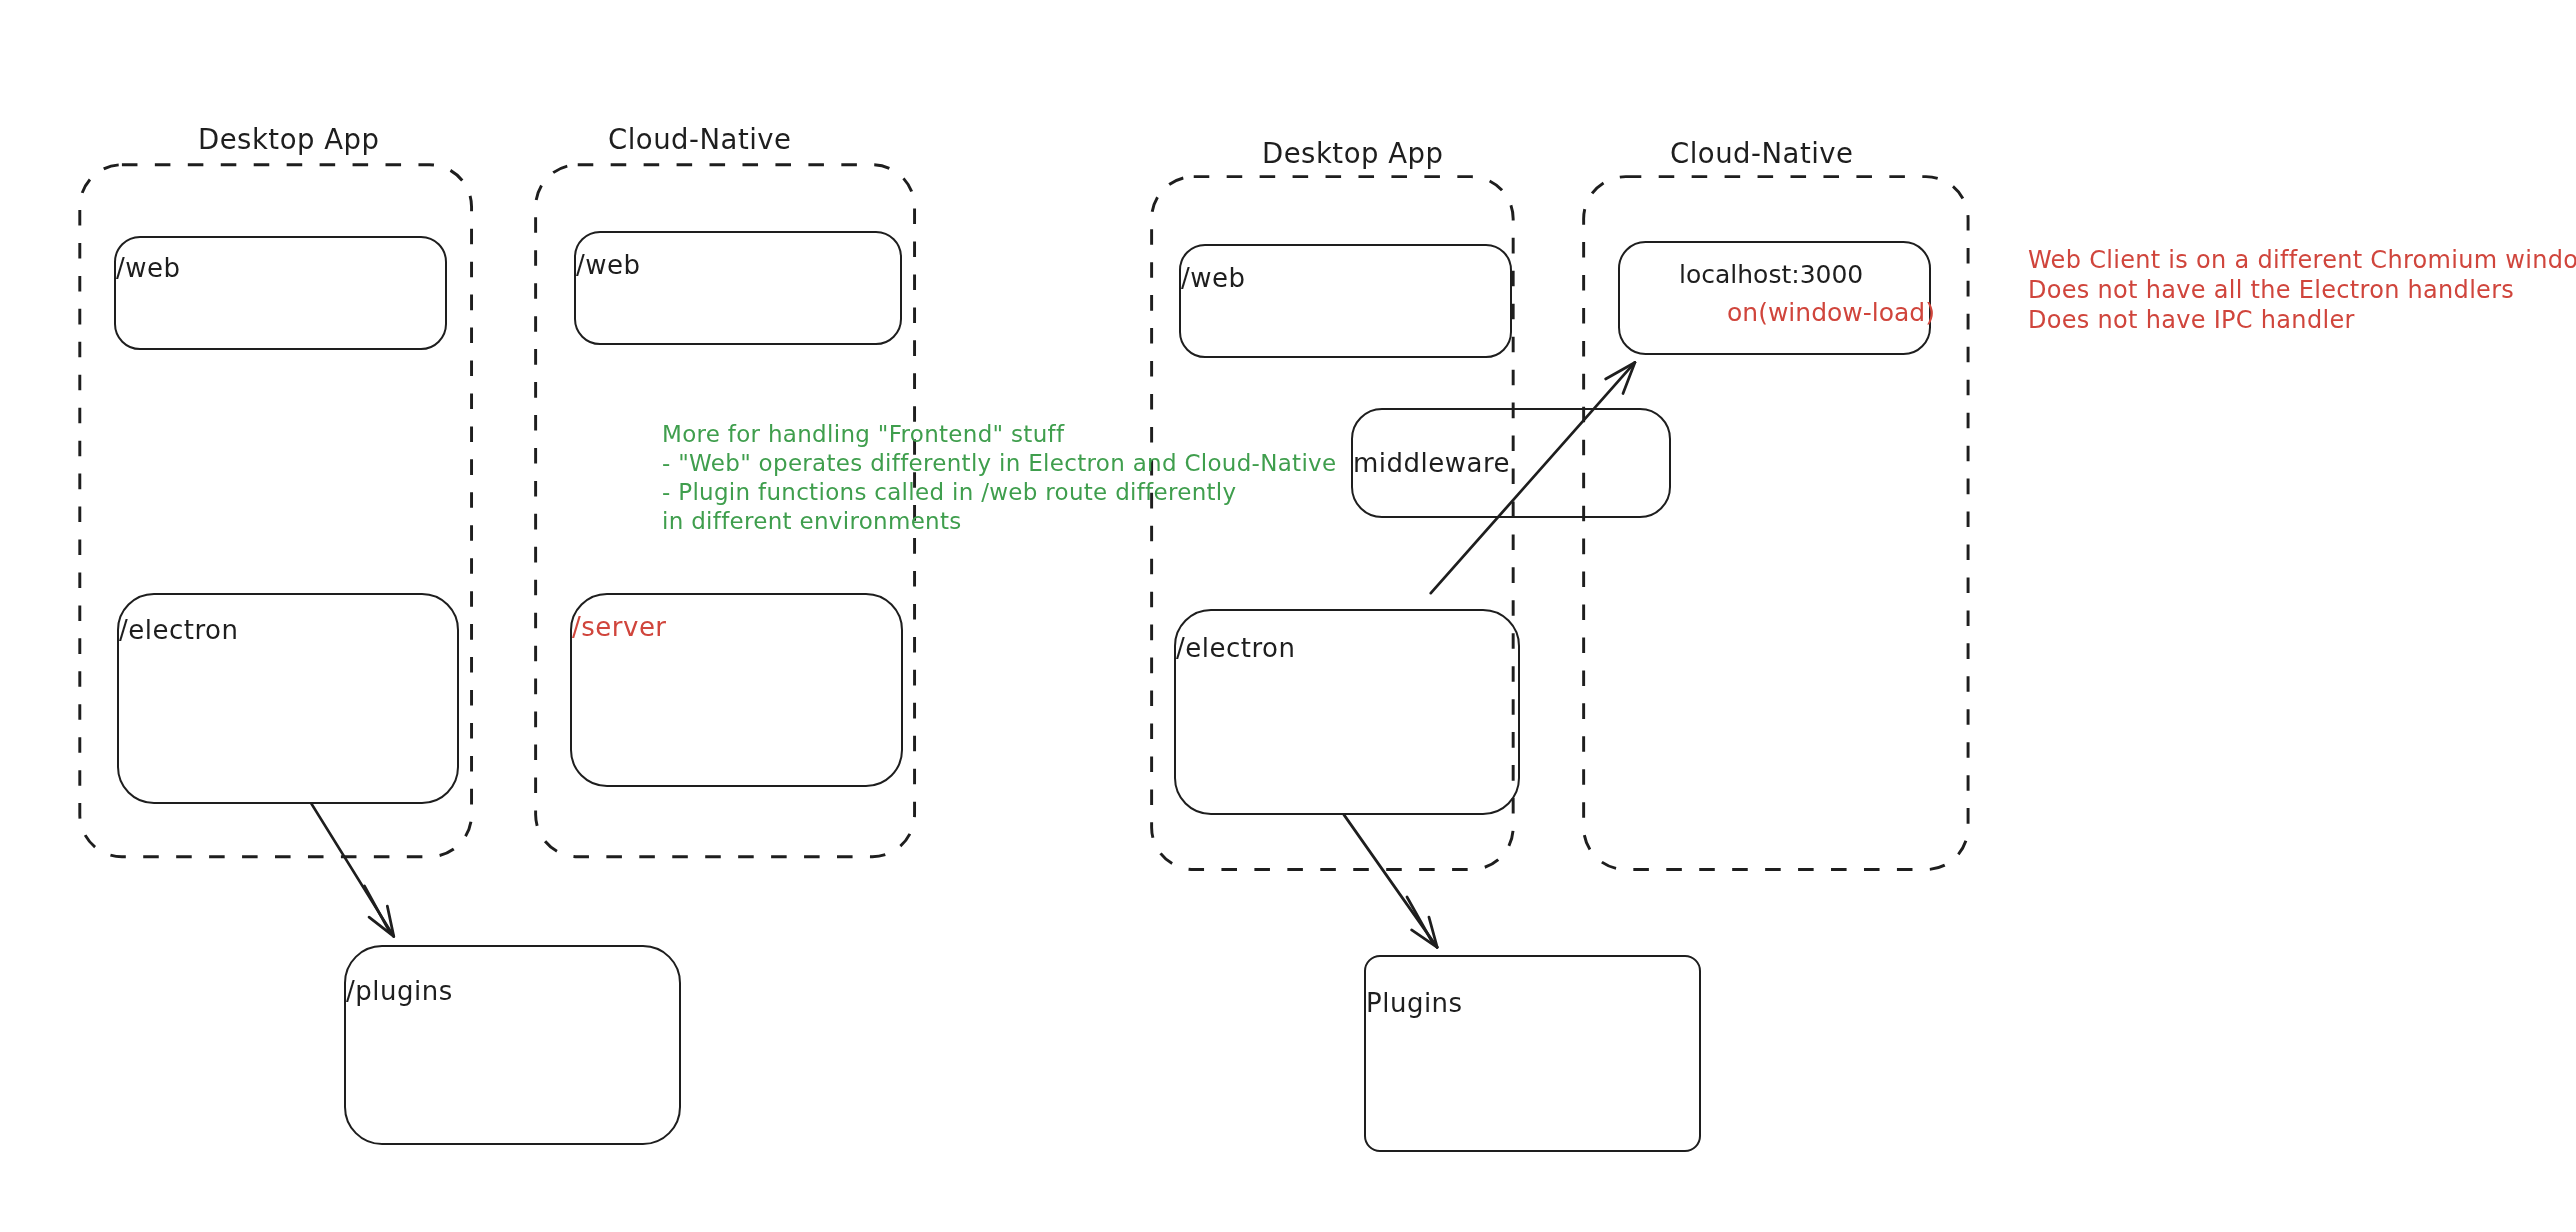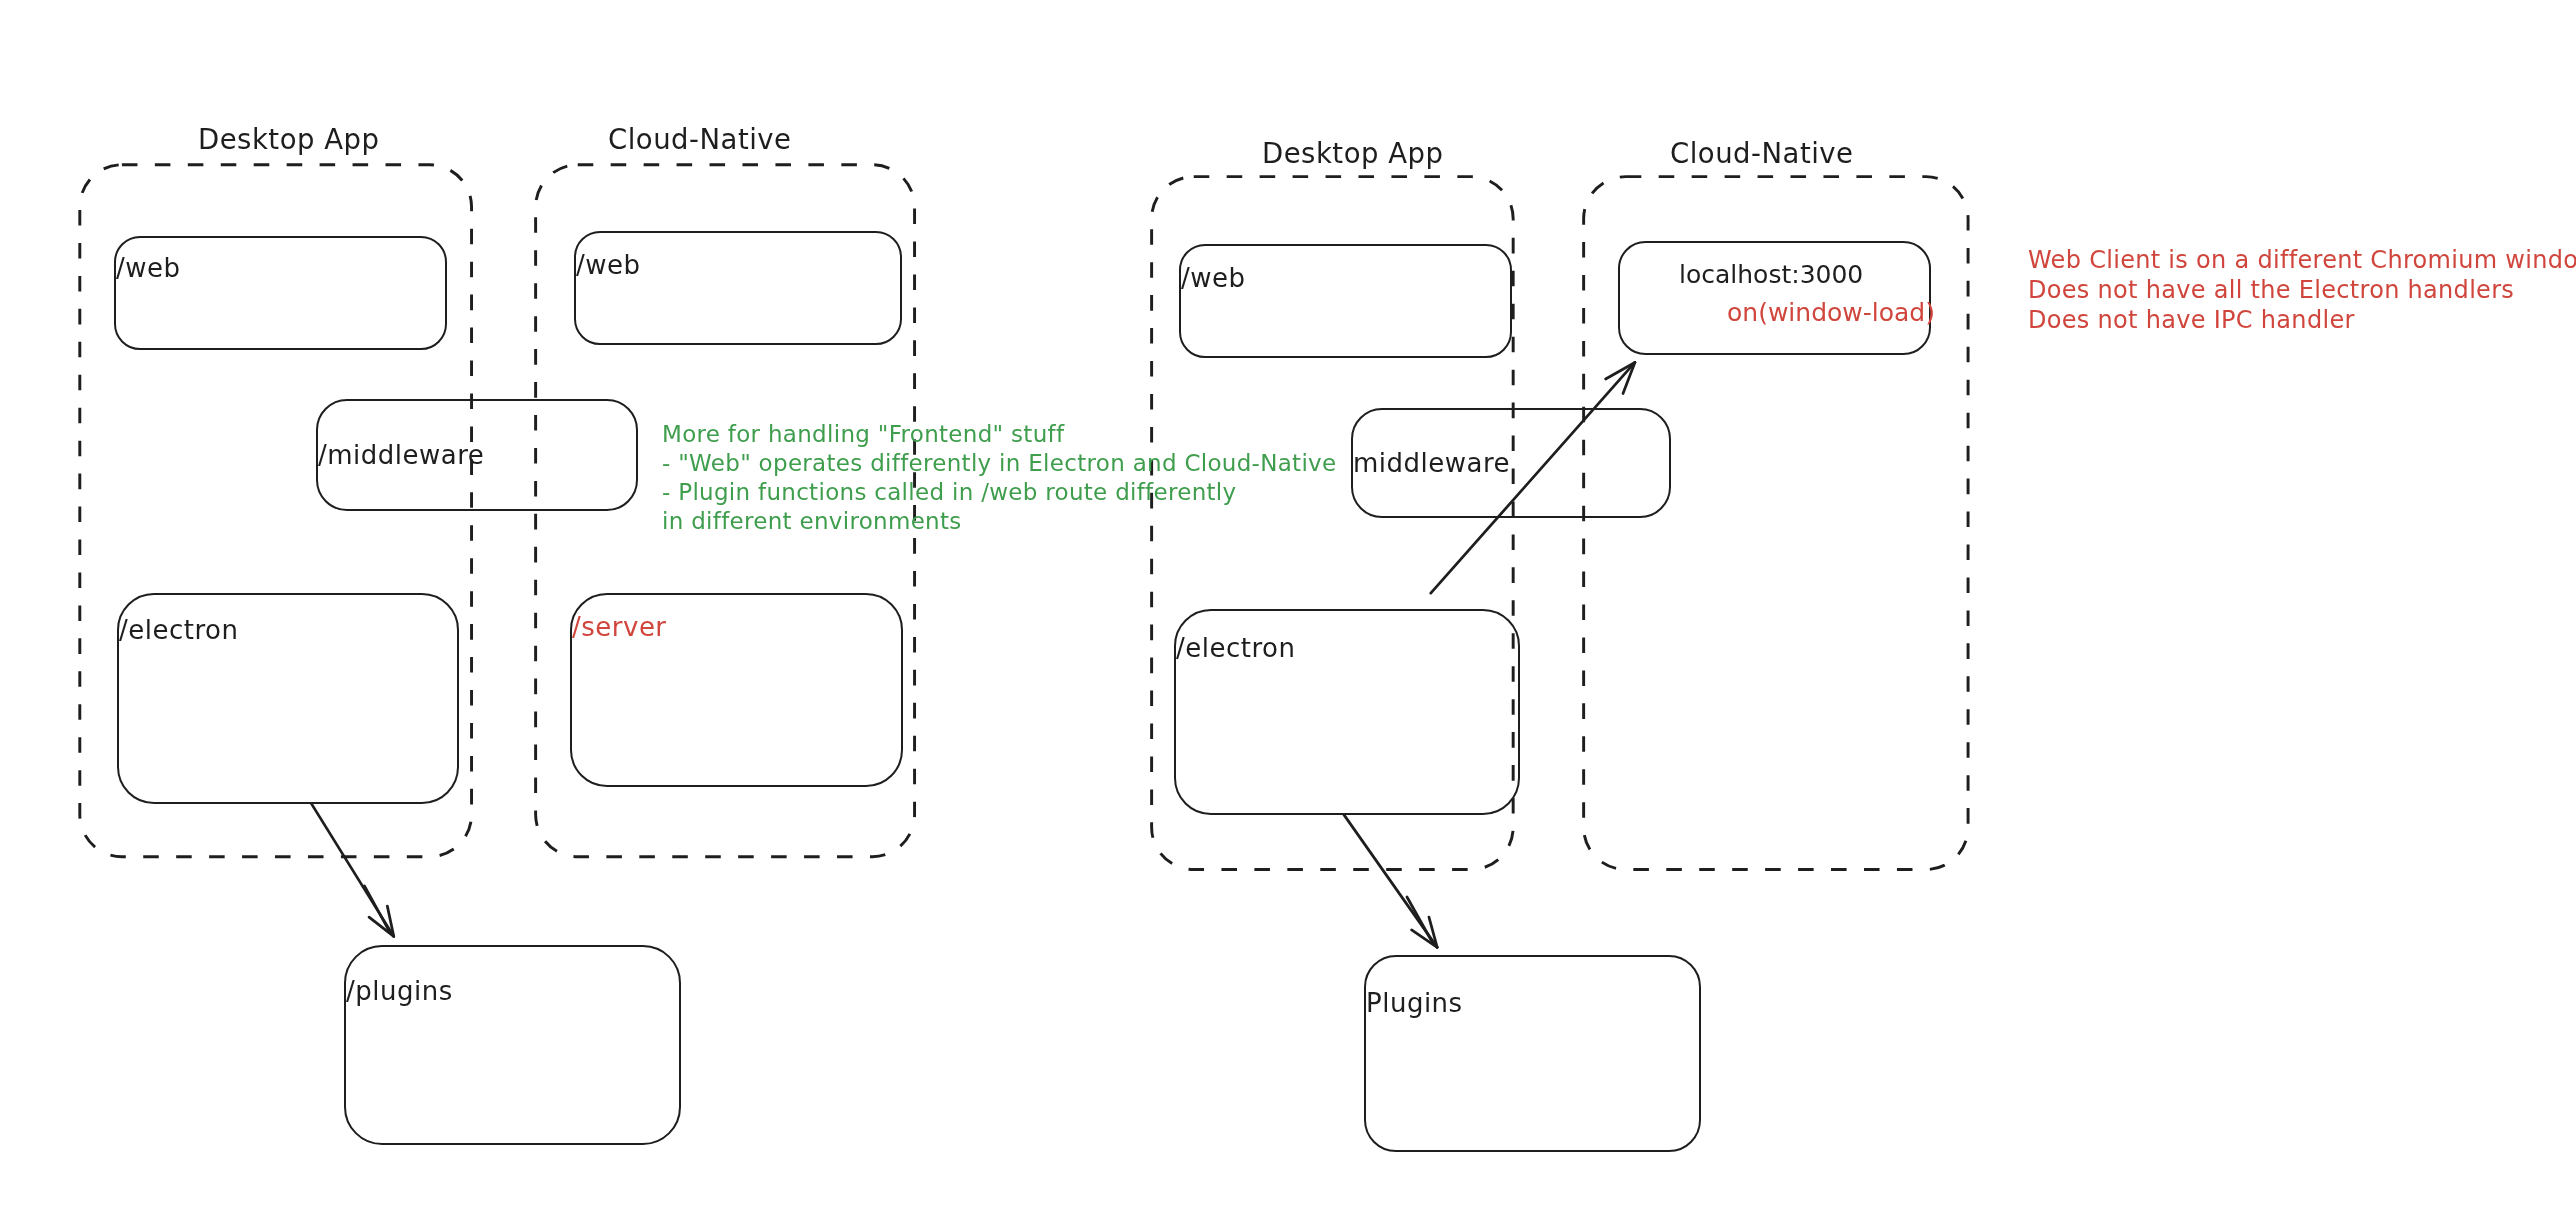--- a/index.html
+++ b/index.html
@@ -67,23 +67,20 @@
   </svg>
 
   <div class="shape-box" style="left:114px;top:236px;width:333px;height:114px;border-radius:26px;">
     <span class="shape-label" style="margin-top:14.6px;">/web</span>
   </div>
 
   <div class="shape-box" style="left:574px;top:231px;width:328px;height:114px;border-radius:26px;">
     <span class="shape-label" style="margin-top:16.5px;">/web</span>
   </div>
 
-  <div class="shape-box" style="left:316px;top:399px;width:322px;height:112px;justify-content:center;">
-    <span class="shape-label">/middleware</span>
-  </div>
 
   <div class="shape-box" style="left:117px;top:593px;width:342px;height:211px;border-radius:37px;">
     <span class="shape-label" style="margin-top:20px;">/electron</span>
   </div>
 
   <div class="shape-box" style="left:570px;top:593px;width:333px;height:194px;border-radius:37px;">
     <span class="shape-label red-text" style="margin-top:16.5px;">/server</span>
   </div>
 
   <div class="shape-box" style="left:320px;top:945px;width:337px;height:200px;border-radius:38px;margin-left:24px;">
@@ -100,21 +97,21 @@
   </div>
 
   <div class="shape-box" style="left:1351px;top:408px;width:320px;height:110px;justify-content:center;">
     <span class="shape-label">middleware</span>
   </div>
 
   <div class="shape-box" style="left:1174px;top:609px;width:346px;height:206px;border-radius:37px;">
     <span class="shape-label" style="margin-top:22px;">/electron</span>
   </div>
 
-  <div class="shape-box" style="left:1364px;top:955px;width:337px;height:197px;border-radius:32px;">
+  <div class="shape-box" style="left:1364px;top:955px;width:337px;height:197px;border-radius:16px;">
     <span class="shape-label" style="margin-top:31px;">Plugins</span>
   </div>
 
   <div class="note green-note" style="left:662px;top:420px;">
     <div>More for handling "Frontend" stuff</div>
     <div>- "Web" operates differently in Electron and Cloud-Native</div>
     <div>- Plugin functions called in /web route differently</div>
     <div>in different environments</div>
   </div>
 

